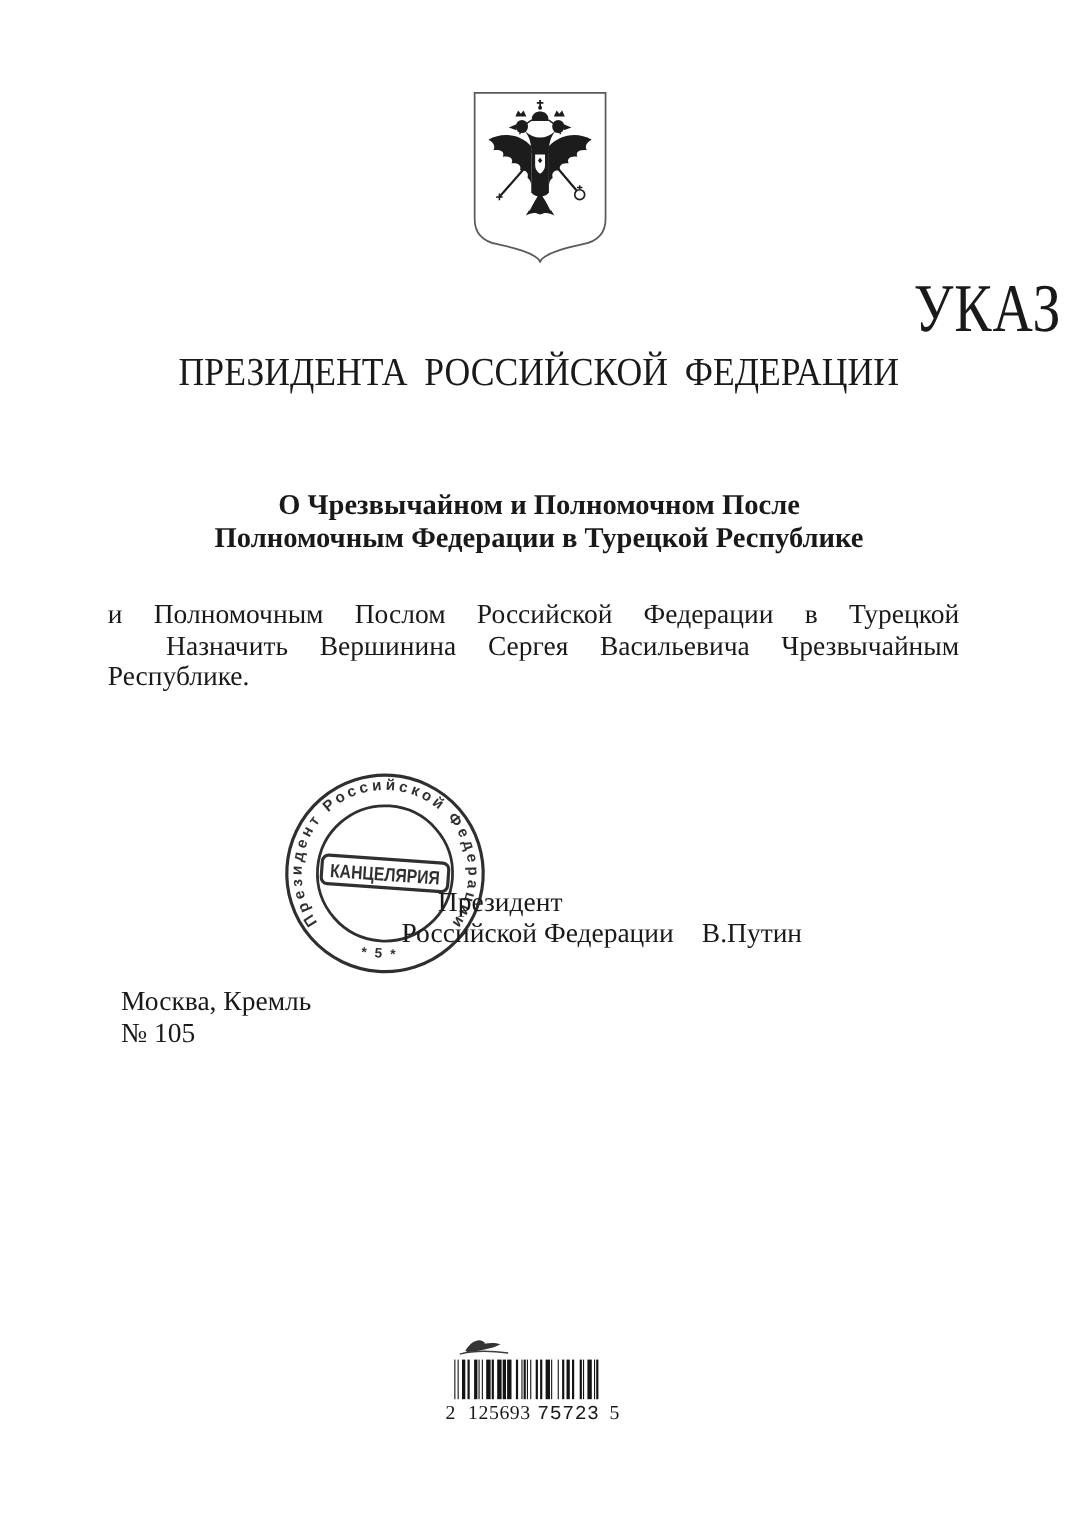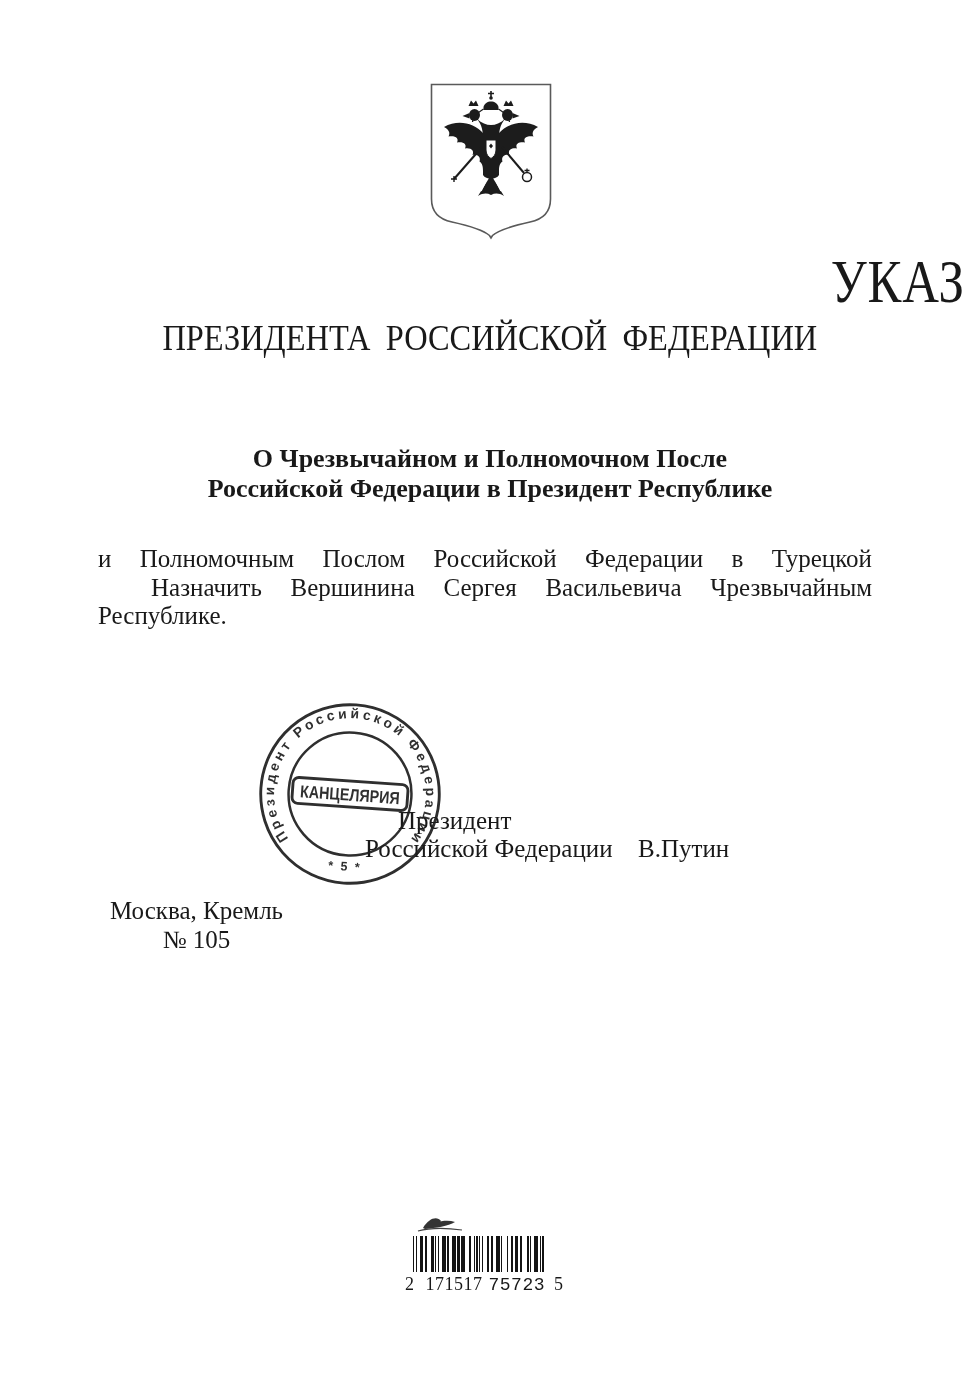--- a/index.html
+++ b/index.html
@@ -53,21 +53,21 @@
 
   
   .sig-line{position:absolute;font-size:25px;line-height:28px;white-space:nowrap;z-index:2;}
   .sig-t1{left:398px;top:807px;}
   .sig-t2{left:365px;top:835px;}
   .sig-name{left:638px;top:835px;}
 
   
   .issuance{
     position:absolute;left:110px;top:896px;
-    font-size:25px;line-height:29px;white-space:nowrap;text-align:center;
+    font-size:25px;line-height:29px;white-space:nowrap;
   }
 
   
   .barcode-block{position:absolute;left:405px;top:1214px;width:180px;height:96px;}
   .hand-mark{position:absolute;left:12px;top:0;width:46px;height:20px;}
   .bars{position:absolute;left:8px;top:22px;height:36px;display:flex;align-items:stretch;}
   .bars .b{background:#141414;}
   .bars .s{background:transparent;}
   .barcode-digits{
     position:absolute;left:0;top:60px;display:flex;align-items:baseline;
@@ -117,21 +117,21 @@
 
   <div class="doc-title">
     <span class="condense">УКАЗ</span>
   </div>
   <div class="doc-issuer">
     <span class="condense">ПРЕЗИДЕНТА РОССИЙСКОЙ ФЕДЕРАЦИИ</span>
   </div>
 
   <div class="doc-subject">
     <div>О Чрезвычайном и Полномочном После</div>
-    <div>Российской Федерации в Президент Республике</div>
+    <div>Полномочным Федерации в Турецкой Республике</div>
   </div>
 
   <div class="doc-body">
     <div class="body-line">и Полномочным Послом Российской Федерации в Турецкой</div>
     <div class="body-line first">Назначить Вершинина Сергея Васильевича Чрезвычайным</div>
     <div class="body-line last">Республике.</div>
   </div>
 
   <div class="stamp">
     <svg viewBox="0 0 200 200" aria-hidden="true">
@@ -219,19 +219,19 @@
         <div class="b" style="width: 1.38px;"></div>
         <div class="s" style="width: 2.76px;"></div>
         <div class="b" style="width: 4.14px;"></div>
         <div class="s" style="width: 1.38px;"></div>
         <div class="b" style="width: 1.38px;"></div>
         <div class="s" style="width: 1.38px;"></div>
         <div class="b" style="width: 1.38px;"></div>
       </div>
     <div class="barcode-digits">
       <span class="g1">2</span>
-      <span class="g2">171517</span>
+      <span class="g2">125693</span>
       <span class="g3">75723</span>
       <span class="g4">5</span>
     </div>
   </div>
 
 </div>
 
 </body></html>

